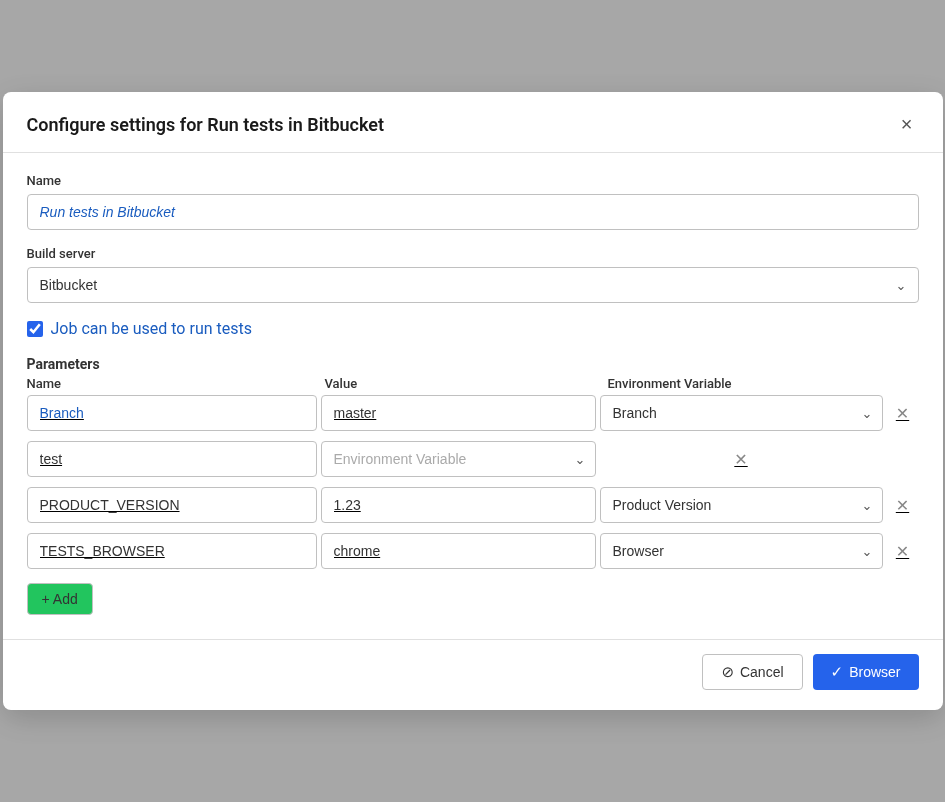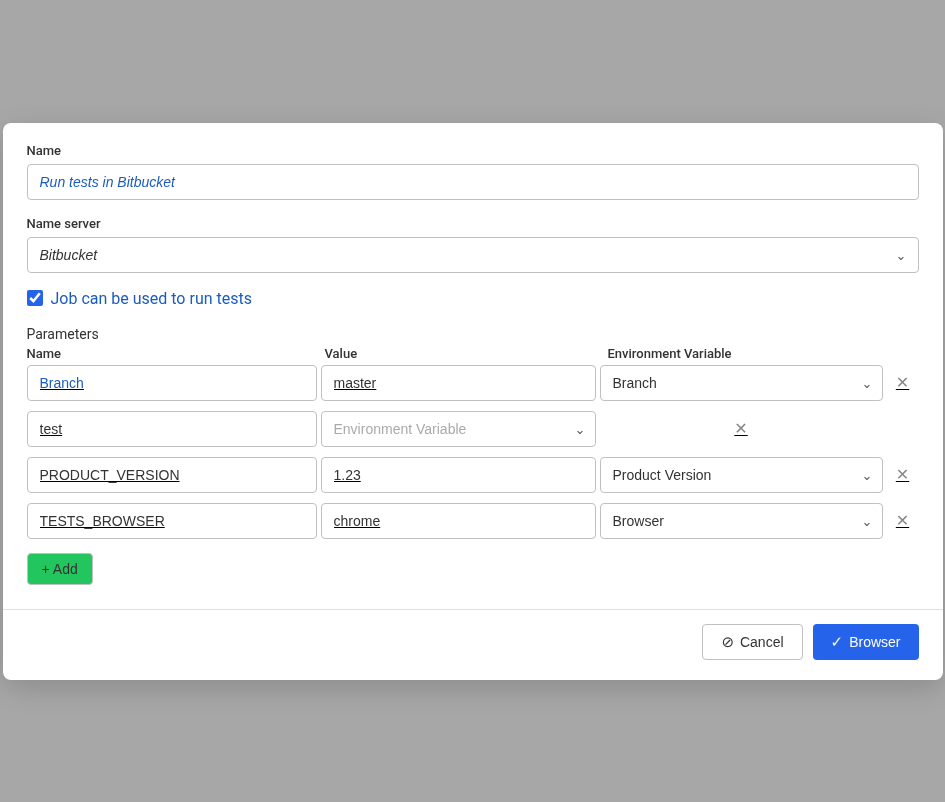--- a/index.html
+++ b/index.html
@@ -80,21 +80,20 @@
       width: 100%;
       border: 1px solid #c0c0c0;
       border-radius: 4px;
       padding: 9px 36px 9px 12px;
       font-size: 14px;
       color: #333;
       background: #fff;
       appearance: none;
       cursor: pointer;
       outline: none;
-      font-style: italic;
     }
     .select-arrow {
       position: absolute;
       right: 12px;
       top: 50%;
       transform: translateY(-50%);
       pointer-events: none;
       color: #555;
       font-size: 13px;
     }
@@ -110,21 +109,21 @@
       accent-color: #2563eb;
       cursor: pointer;
     }
     .checkbox-label {
       font-size: 16px;
       color: #1a5cbf;
       cursor: pointer;
     }
     .section-title {
       font-size: 14px;
-      font-weight: 400;
+      font-weight: 700;
       color: #333;
       margin-bottom: 4px;
     }
     .params-header {
       display: grid;
       grid-template-columns: 290px 275px 1fr 32px;
       gap: 8px;
       margin-bottom: 4px;
     }
     .params-col-label {
@@ -234,30 +233,34 @@
       cursor: pointer;
       font-weight: 500;
     }
   </style>
 </head>
 <body>
 
 <div class="modal-overlay">
   <div class="modal">
 
+    <div class="modal-header">
+      <span class="modal-title">Configure settings for Run tests in Bitbucket</span>
+      <button class="close-btn">×</button>
+    </div>
 
     <div class="modal-body">
 
       <div class="form-group">
         <label class="form-label">Name</label>
         <input class="form-input" type="text" value="Run tests in Bitbucket" style="">
       </div>
 
       <div class="form-group">
-        <label class="form-label">Name server</label>
+        <label class="form-label">Build server</label>
         <div class="select-wrapper">
           <select class="form-select">
             <option>Bitbucket</option>
           </select>
           <span class="select-arrow">⌄</span>
         </div>
       </div>
 
       <div class="checkbox-row">
         <input type="checkbox" class="checkbox-input" checked="" style="">

